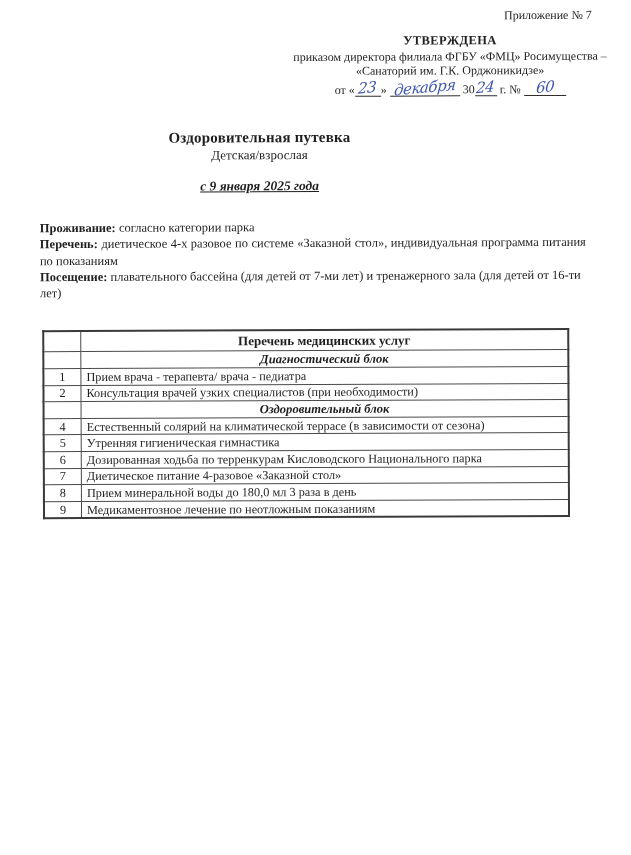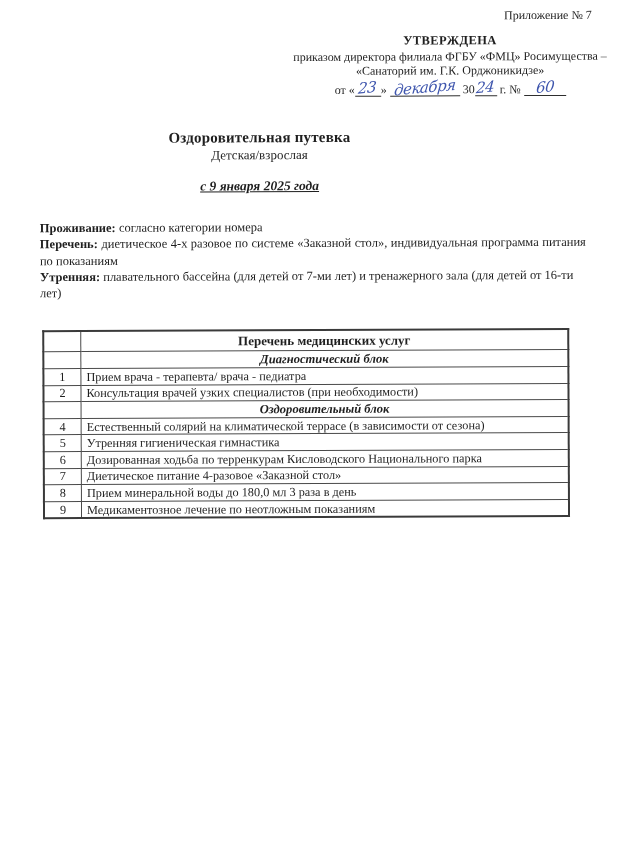--- a/index.html
+++ b/index.html
@@ -80,23 +80,23 @@
     </div>
   </div>
 
   <div class="title-block">
     <div class="doc-title">Оздоровительная путевка</div>
     <div class="doc-subtitle">Детская/взрослая</div>
     <div class="start-date">с 9 января 2025 года</div>
   </div>
 
   <div class="details">
-    <p><span class="dlabel">Проживание:</span> <span>согласно категории номера</span></p>
+    <p><span class="dlabel">Проживание:</span> <span>согласно категории парка</span></p>
     <p class="p-justify"><span class="dlabel">Перечень:</span> <span>диетическое 4-х разовое по системе «Заказной стол», индивидуальная программа питания по показаниям</span></p>
-    <p><span class="dlabel">Утренняя:</span> <span>плавательного бассейна (для детей от 7-ми лет) и тренажерного зала (для детей от 16-ти лет)</span></p>
+    <p><span class="dlabel">Посещение:</span> <span>плавательного бассейна (для детей от 7-ми лет) и тренажерного зала (для детей от 16-ти лет)</span></p>
   </div>
 
   <table class="services">
     <tbody>
         <tr class="r-head">
       <td class="num"></td>
       <td class="txt">Перечень медицинских услуг</td>
     </tr>
     <tr class="r-sec">
       <td class="num"></td>

